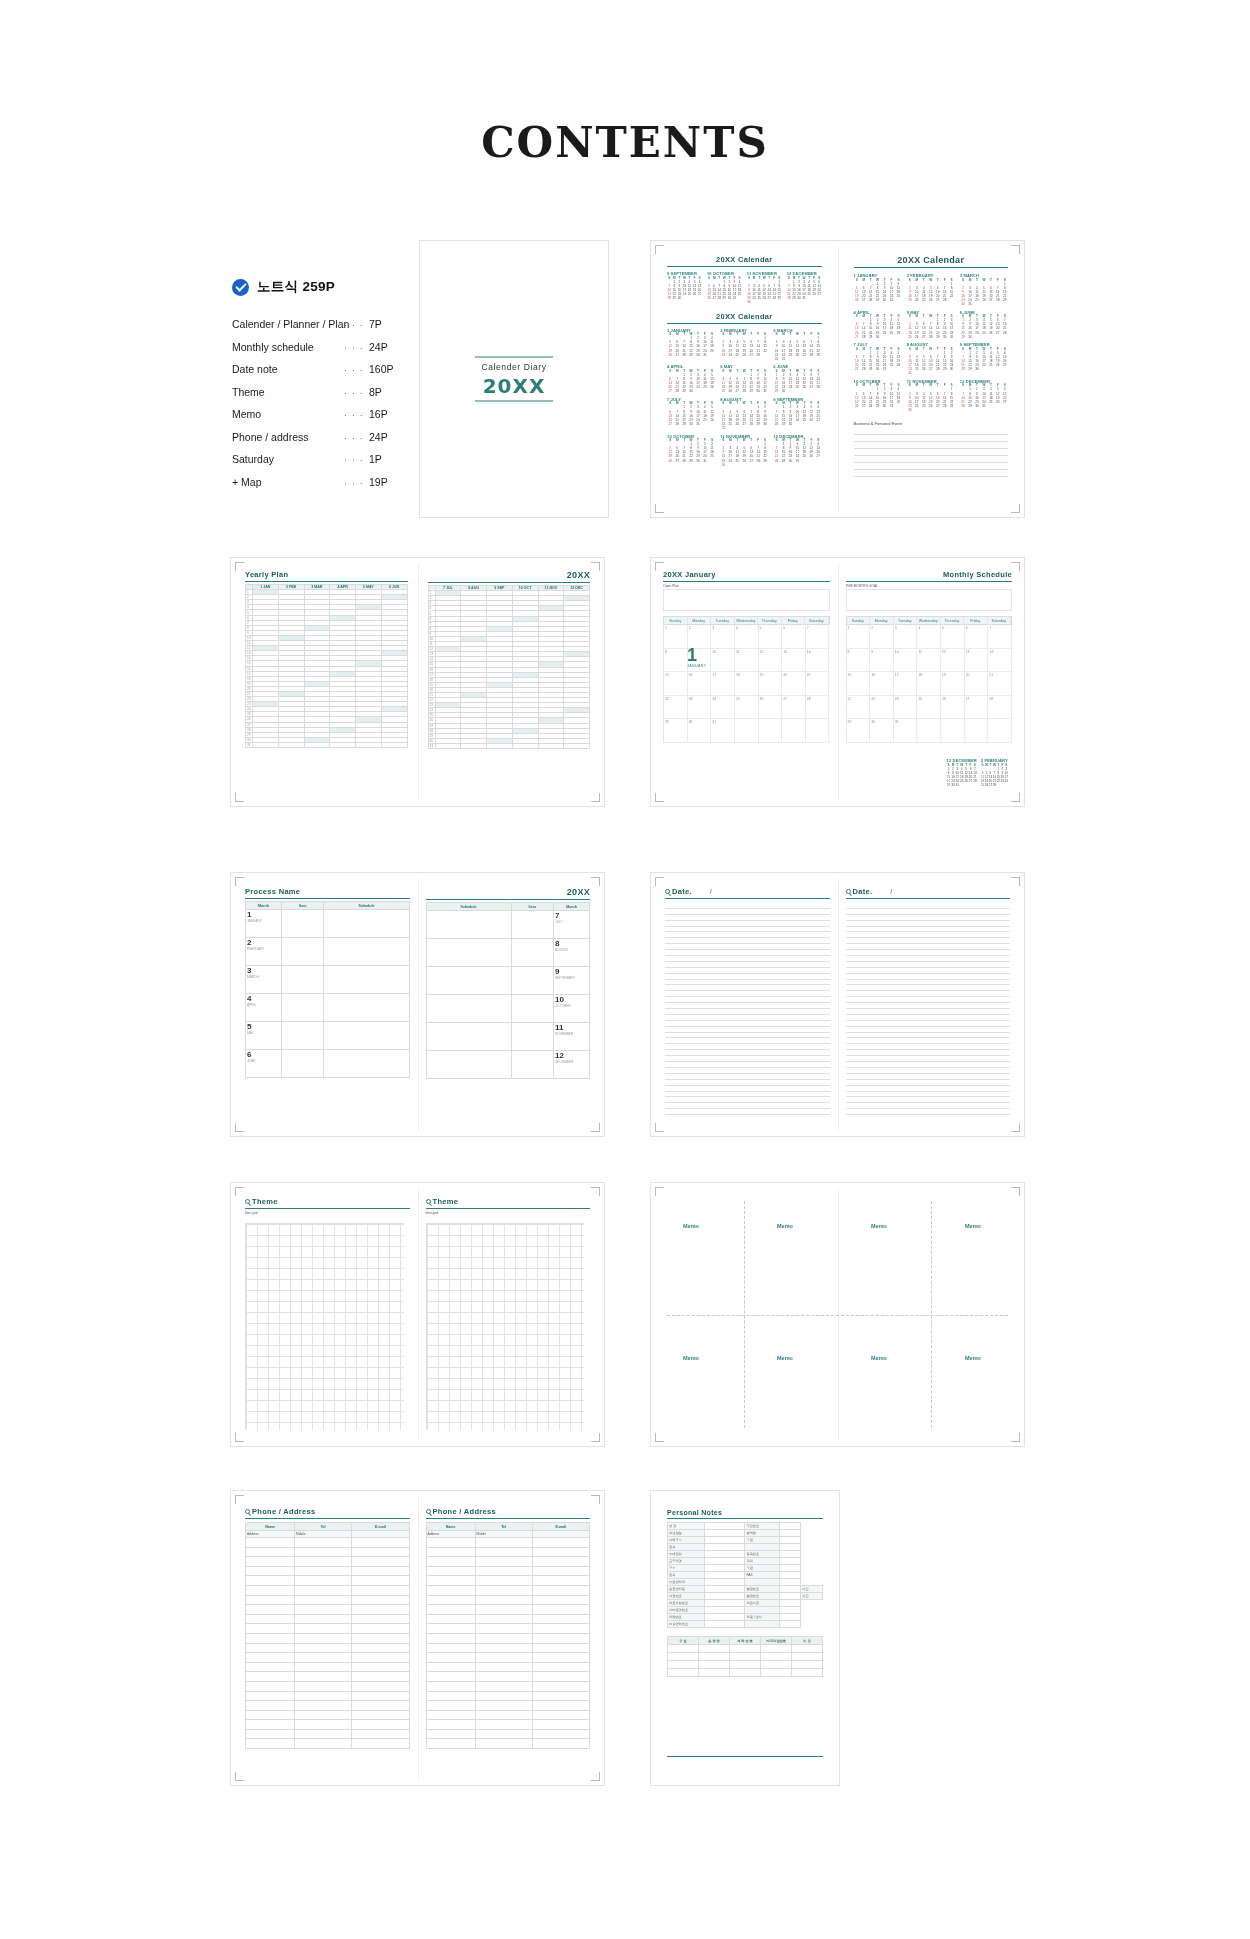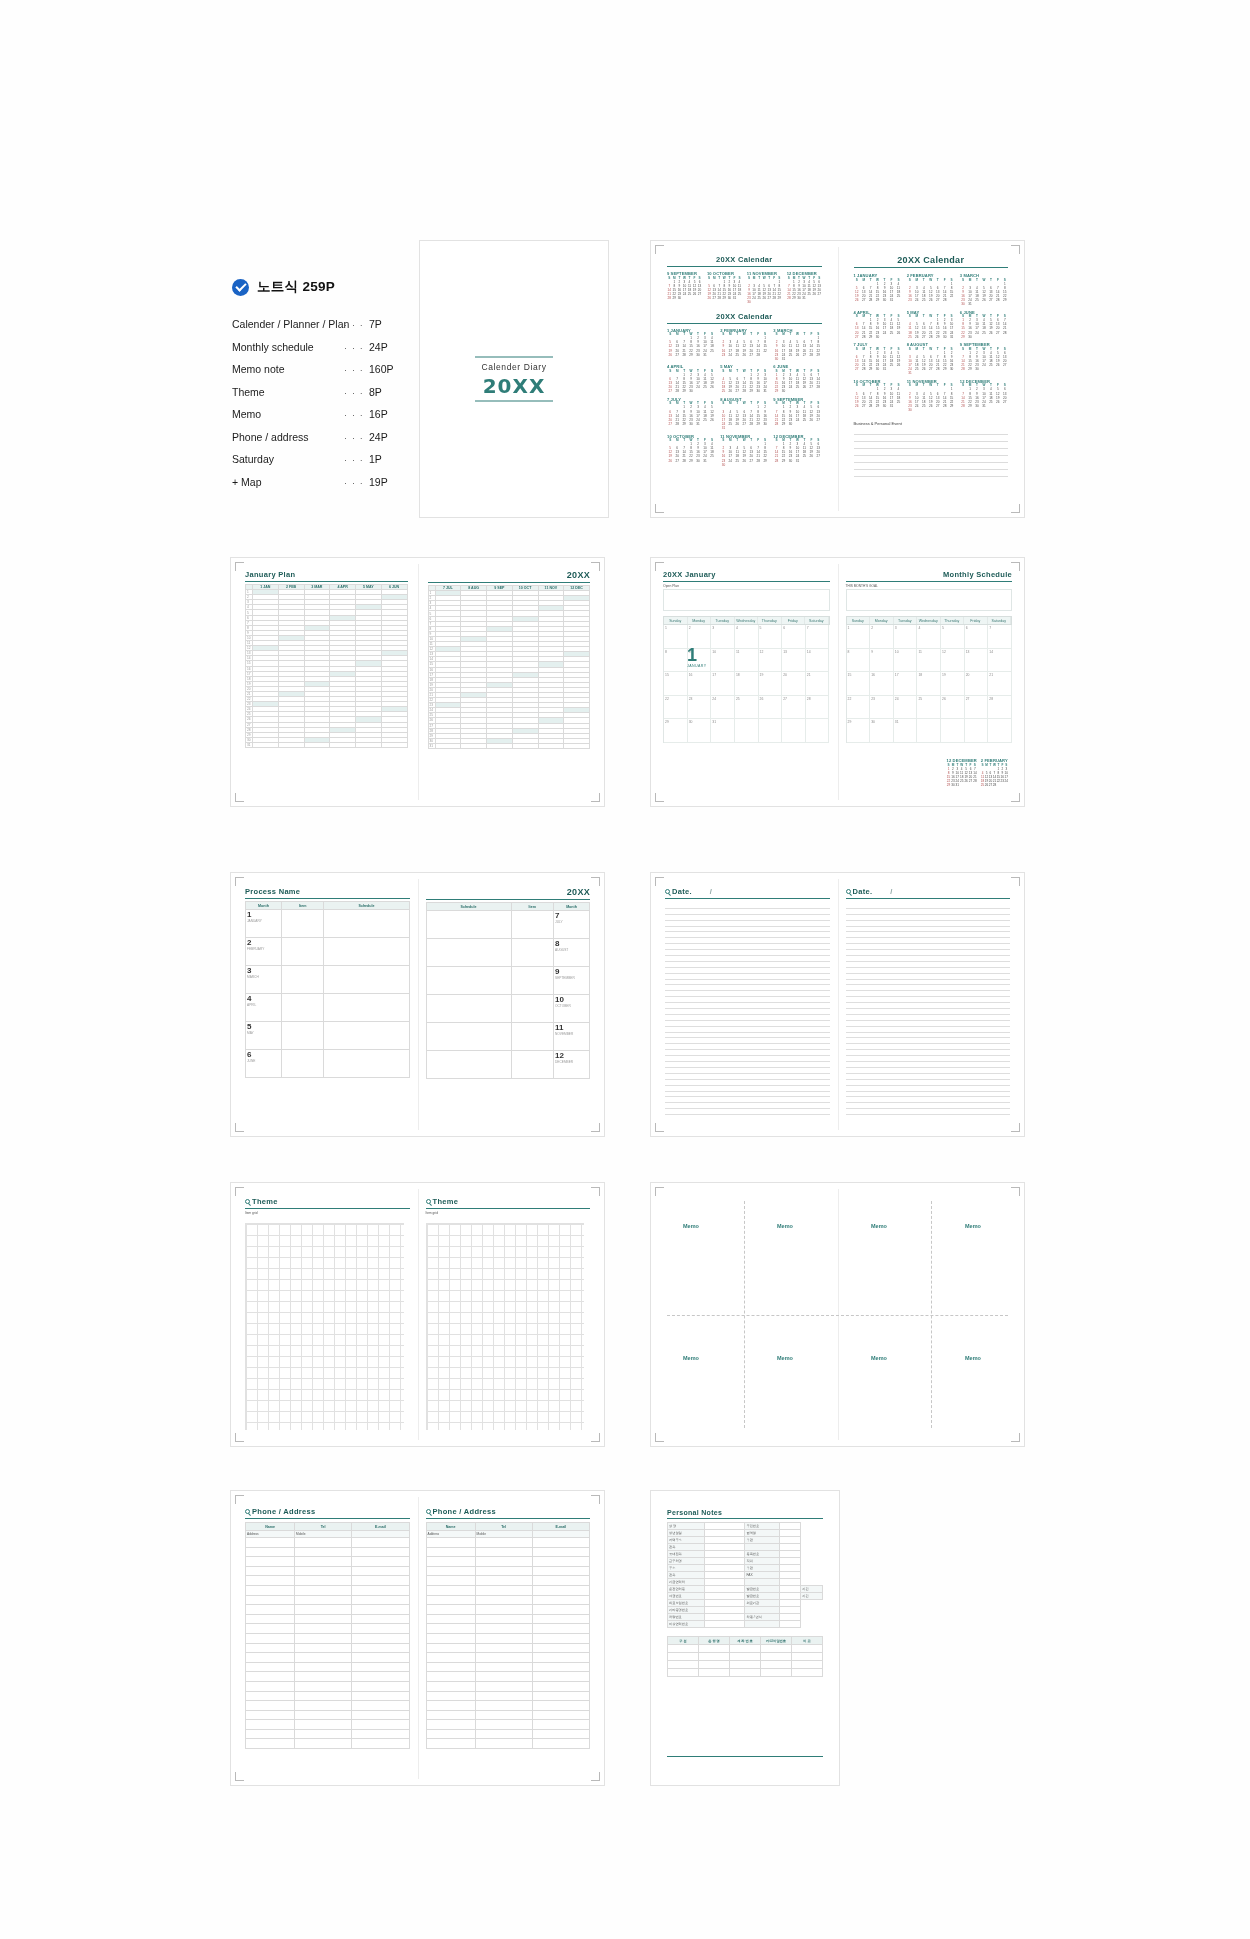--- a/index.html
+++ b/index.html
@@ -278,39 +278,40 @@
     font-weight: bold;
     color: #333;
   }
   .proc-sub { font-size: 3.2px; color: #999; }
 </style>
 </head>
 <body>
 
 <div class="page">
 
+  <div class="title">CONTENTS</div>
 
   <div class="toc">
     <div class="toc-head">
       <span class="check"></span>
       <span class="toc-head-label">노트식  259P</span>
     </div>
 
     <div class="toc-row">
       <span class="toc-label">Calender / Planner / Plan</span>
       <span class="toc-dots">· · ·</span>
       <span class="toc-pages">7P</span>
     </div>
     <div class="toc-row">
       <span class="toc-label">Monthly schedule</span>
       <span class="toc-dots">· · ·</span>
       <span class="toc-pages">24P</span>
     </div>
     <div class="toc-row">
-      <span class="toc-label">Memo note</span>
+      <span class="toc-label">Date note</span>
       <span class="toc-dots">· · ·</span>
       <span class="toc-pages">160P</span>
     </div>
     <div class="toc-row">
       <span class="toc-label">Theme</span>
       <span class="toc-dots">· · ·</span>
       <span class="toc-pages">8P</span>
     </div>
     <div class="toc-row">
       <span class="toc-label">Memo</span>
@@ -1664,21 +1665,21 @@
 
   <div class="spread" style="left:230px; top:557px; width:375px; height:250px;">
     <span class="corner c-tl"></span>
     <span class="corner c-tr"></span>
     <span class="corner c-bl"></span>
     <span class="corner c-br"></span>
     <div class="gutter"></div>
 
     <div class="half left">
       <div class="pg" style="inset:12px 10px 12px 14px;">
-        <div class="pg-title">January  Plan</div>
+        <div class="pg-title">Yearly  Plan</div>
         <div class="pg-rule"></div>
         <div id="yp-left" style="margin-top:2px;">
             <table class="grid" style="table-layout: fixed;">
               <tbody>
                 <tr>
                   <th style="width: 7px; height: 5.1px;"></th>
                   <th style="height: 5.1px;">1 JAN</th>
                   <th style="height: 5.1px;">2 FEB</th>
                   <th style="height: 5.1px;">3 MAR</th>
                   <th style="height: 5.1px;">4 APR</th>

